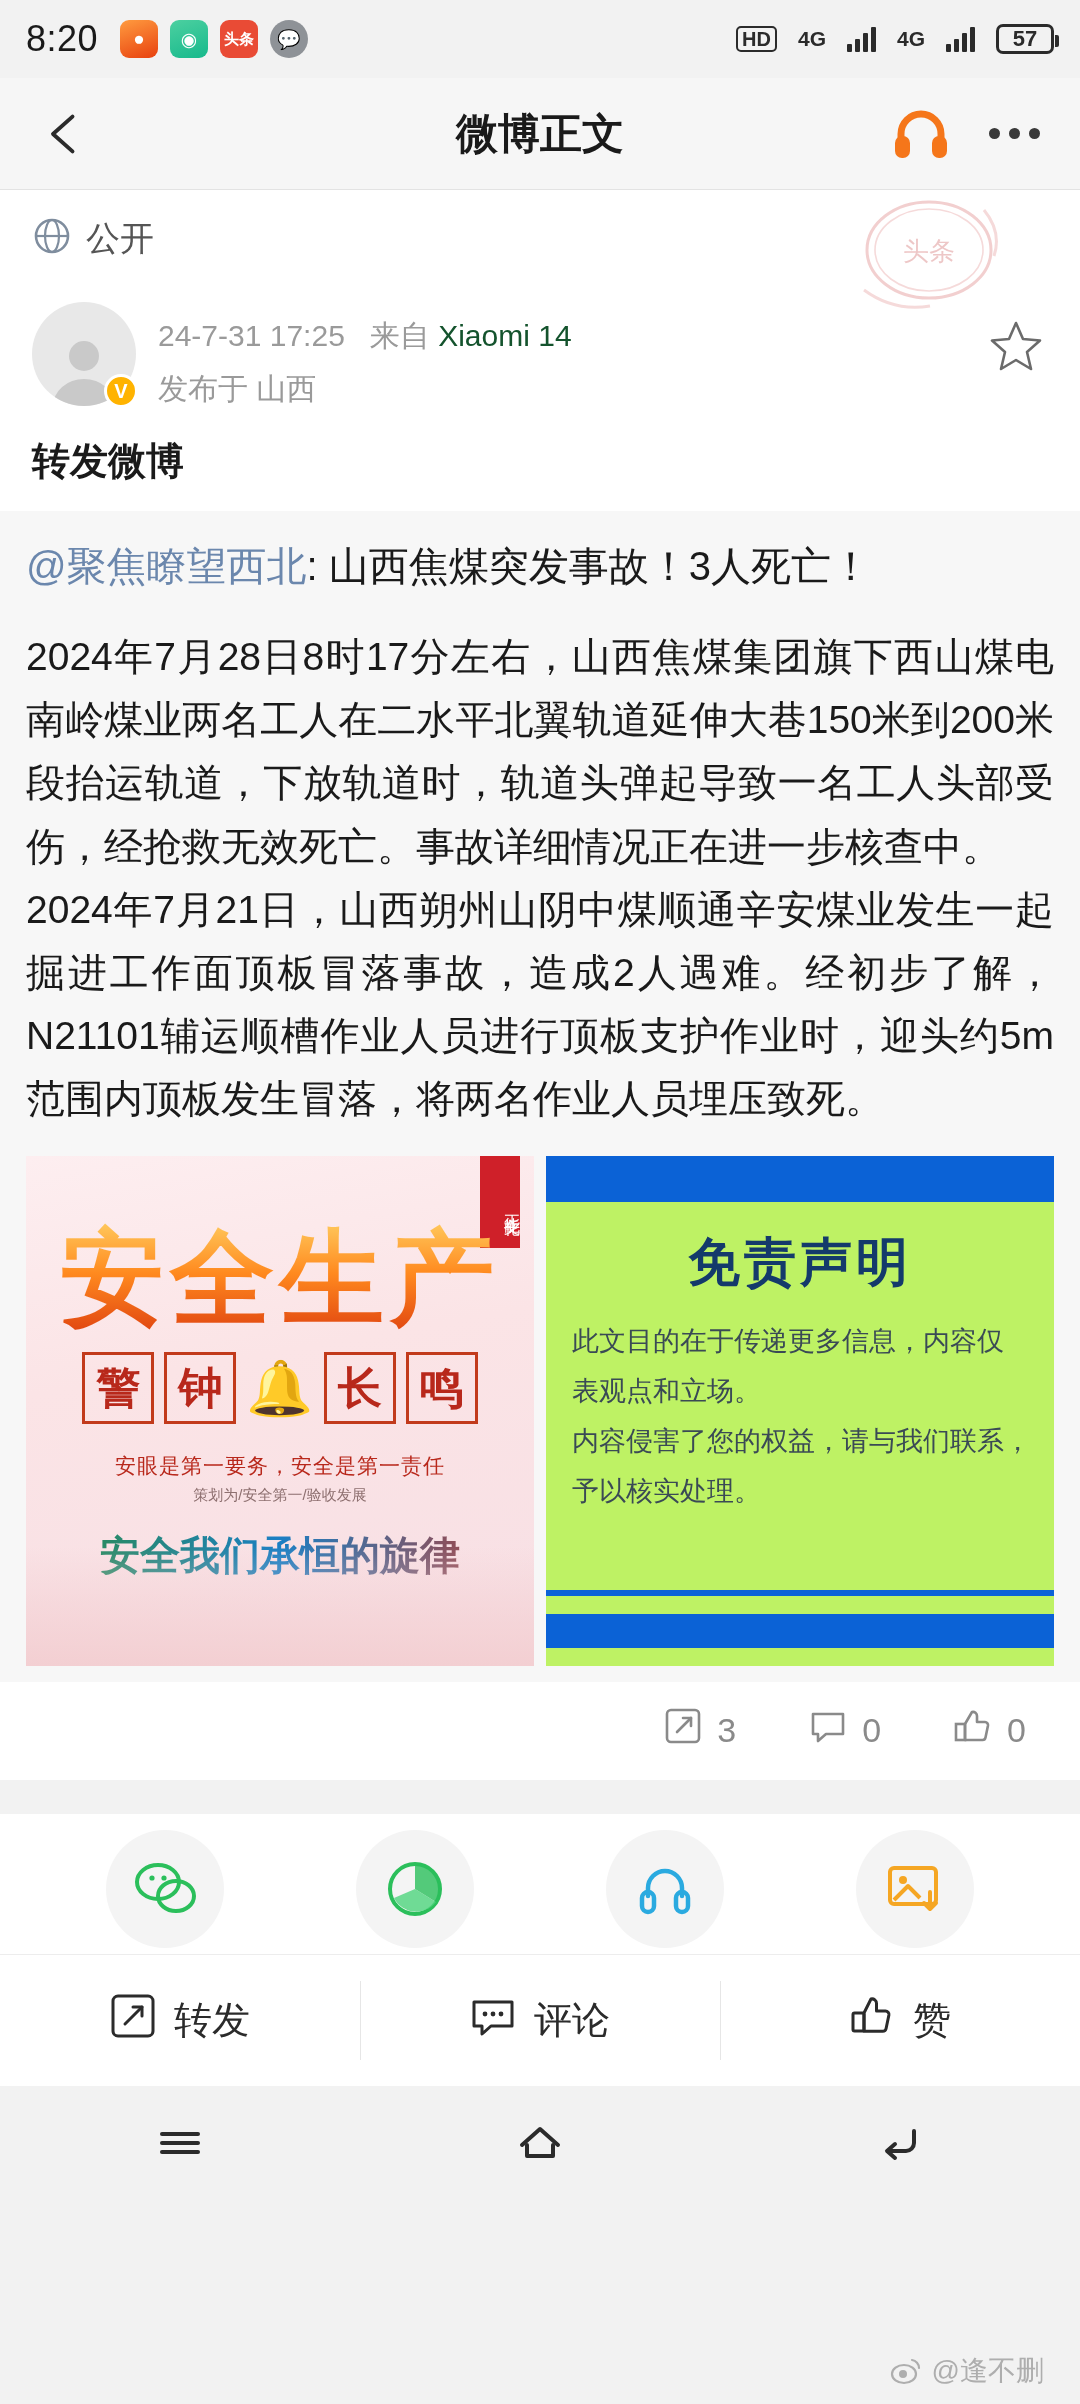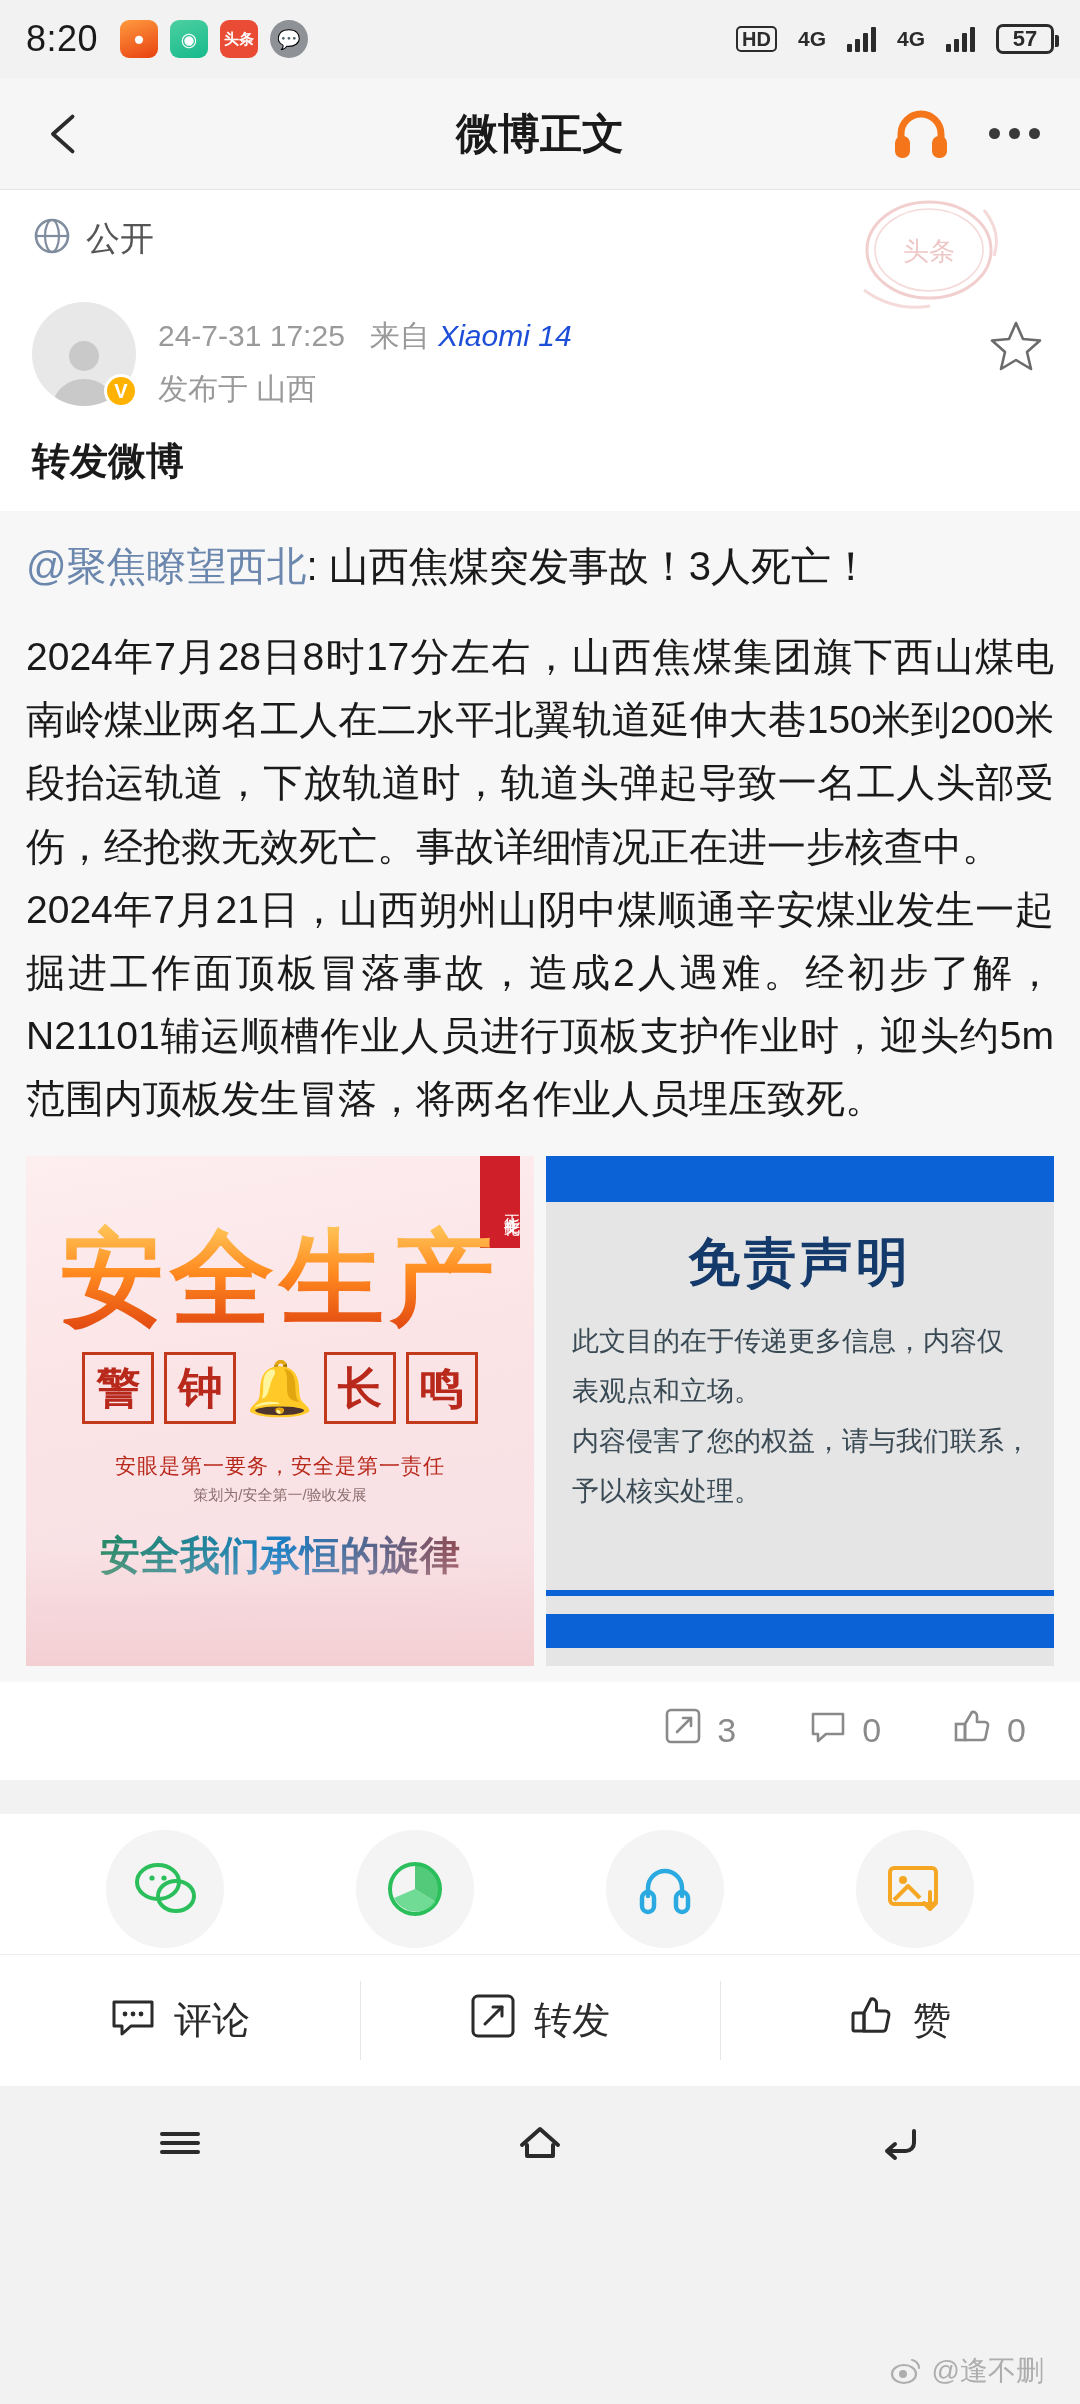--- a/index.html
+++ b/index.html
@@ -157,21 +157,21 @@
     display:flex; align-items:center; justify-content:center;
   }
   .author-info { margin-left: 22px; flex: 1; padding-top: 2px; }
   .author-name-line { display: flex; align-items: center; gap: 8px; }
   .author-name { font-size: 36px; color: #f0a030; font-weight: 600; }
   .emoji { font-size: 32px; }
   .meta-line {
     margin-top: 12px;
     font-size: 30px; color: #9a9a9a;
   }
-  .meta-line .from-src { color: #1d4ed8; font-style: italic; }
+  .meta-line .from-src { color: #14532d; }
   .meta-line2 { margin-top: 12px; font-size: 30px; color: #9a9a9a; }
   .star-icon {
     position: absolute; right: 36px; top: 24px;
     width: 56px; height: 56px;
   }
 
   .repost-label {
     font-size: 38px; color: #1a1a1a; font-weight: 700;
     padding: 26px 32px 0 32px;
   }
@@ -246,21 +246,21 @@
     position:absolute; top: 372px; left:0; right:0; text-align:center;
     font-size: 40px; font-weight: 800;
     background: linear-gradient(90deg,#2f8f3e,#1b7fc4,#c0392b);
     -webkit-background-clip:text; background-clip:text; color: transparent;
   }
   .poster1 .bridge {
     position:absolute; bottom:0; left:0; right:0; height:120px;
     background: linear-gradient(180deg, rgba(250,215,210,0) 0%, #f3cfd2 100%);
   }
   
-  .poster2 { background: #e5e5e5; }
+  .poster2 { background: #bef264; }
   .poster2 .bar-top { position:absolute; top:0; left:0; right:0; height:46px; background:#0b62d6; }
   .poster2 .bar-bot1 { position:absolute; bottom:70px; left:0; right:0; height:6px; background:#0b62d6; }
   .poster2 .bar-bot2 { position:absolute; bottom:18px; left:0; right:0; height:34px; background:#0b62d6; }
   .poster2 .ttl {
     position:absolute; top:72px; left:0; right:0; text-align:center;
     font-size: 52px; font-weight: 800; color:#143a6b; letter-spacing: 4px;
   }
   .poster2 .ln {
     position:absolute; left: 26px; right: 18px;
     font-size: 27px; color:#3a4a55; line-height:1.3;
@@ -554,37 +554,37 @@
           <path d="M12 44 L26 30 L38 42" fill="none" stroke="#f5a623" stroke-width="4" stroke-linejoin="round"></path>
           <path d="M48 36 v16 M42 47 l6 6 l6 -6" fill="none" stroke="#f5a623" stroke-width="4" stroke-linecap="round" stroke-linejoin="round"></path>
         </svg>
     </div>
   </div>
 
   <div class="actionbar">
     <div class="action">
       <span>
         <svg viewBox="0 0 46 46">
+            <rect x="3" y="3" width="40" height="40" rx="5" fill="none" stroke="#2b2b2b" stroke-width="3"></rect>
+            <path d="M15 31 L32 14" stroke="#2b2b2b" stroke-width="3" stroke-linecap="round"></path>
+            <path d="M23 14 H32 V23" fill="none" stroke="#2b2b2b" stroke-width="3" stroke-linecap="round" stroke-linejoin="round"></path>
+          </svg>
+      </span>
+      <span>转发</span>
+    </div>
+    <div class="action">
+      <span>
+        <svg viewBox="0 0 46 46">
             <path d="M4 9 h38 v24 h-21 l-9 8 v-8 h-8 z" fill="none" stroke="#2b2b2b" stroke-width="3" stroke-linejoin="round"></path>
             <circle cx="15" cy="21" r="2.4" fill="#2b2b2b"></circle>
             <circle cx="23" cy="21" r="2.4" fill="#2b2b2b"></circle>
             <circle cx="31" cy="21" r="2.4" fill="#2b2b2b"></circle>
           </svg>
       </span>
       <span>评论</span>
-    </div>
-    <div class="action">
-      <span>
-        <svg viewBox="0 0 46 46">
-            <rect x="3" y="3" width="40" height="40" rx="5" fill="none" stroke="#2b2b2b" stroke-width="3"></rect>
-            <path d="M15 31 L32 14" stroke="#2b2b2b" stroke-width="3" stroke-linecap="round"></path>
-            <path d="M23 14 H32 V23" fill="none" stroke="#2b2b2b" stroke-width="3" stroke-linecap="round" stroke-linejoin="round"></path>
-          </svg>
-      </span>
-      <span>转发</span>
     </div>
     <div class="action">
       <span>
         <svg viewBox="0 0 46 46">
             <path d="M15 20 L22 6 a4.5 4.5 0 0 1 5.5 4.5 V18 h9 a3.5 3.5 0 0 1 3.4 4 l-2.8 13.5 a3.5 3.5 0 0 1 -3.4 2.8 H15 z" fill="none" stroke="#2b2b2b" stroke-width="3" stroke-linejoin="round"></path>
             <rect x="4" y="20" width="11" height="18" rx="1.5" fill="none" stroke="#2b2b2b" stroke-width="3"></rect>
           </svg>
       </span>
       <span>赞</span>
     </div>

